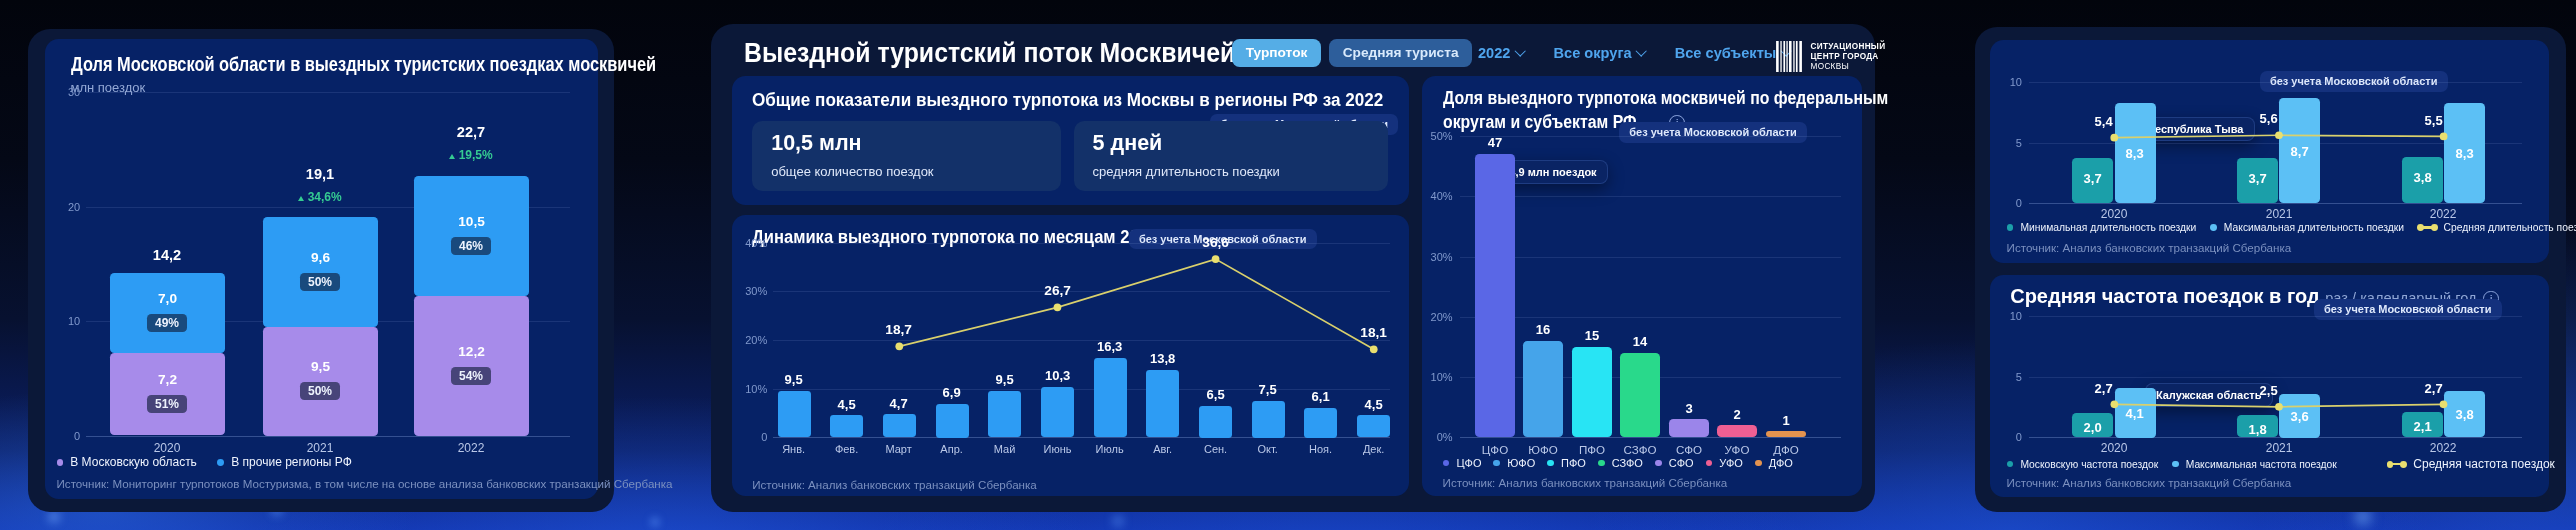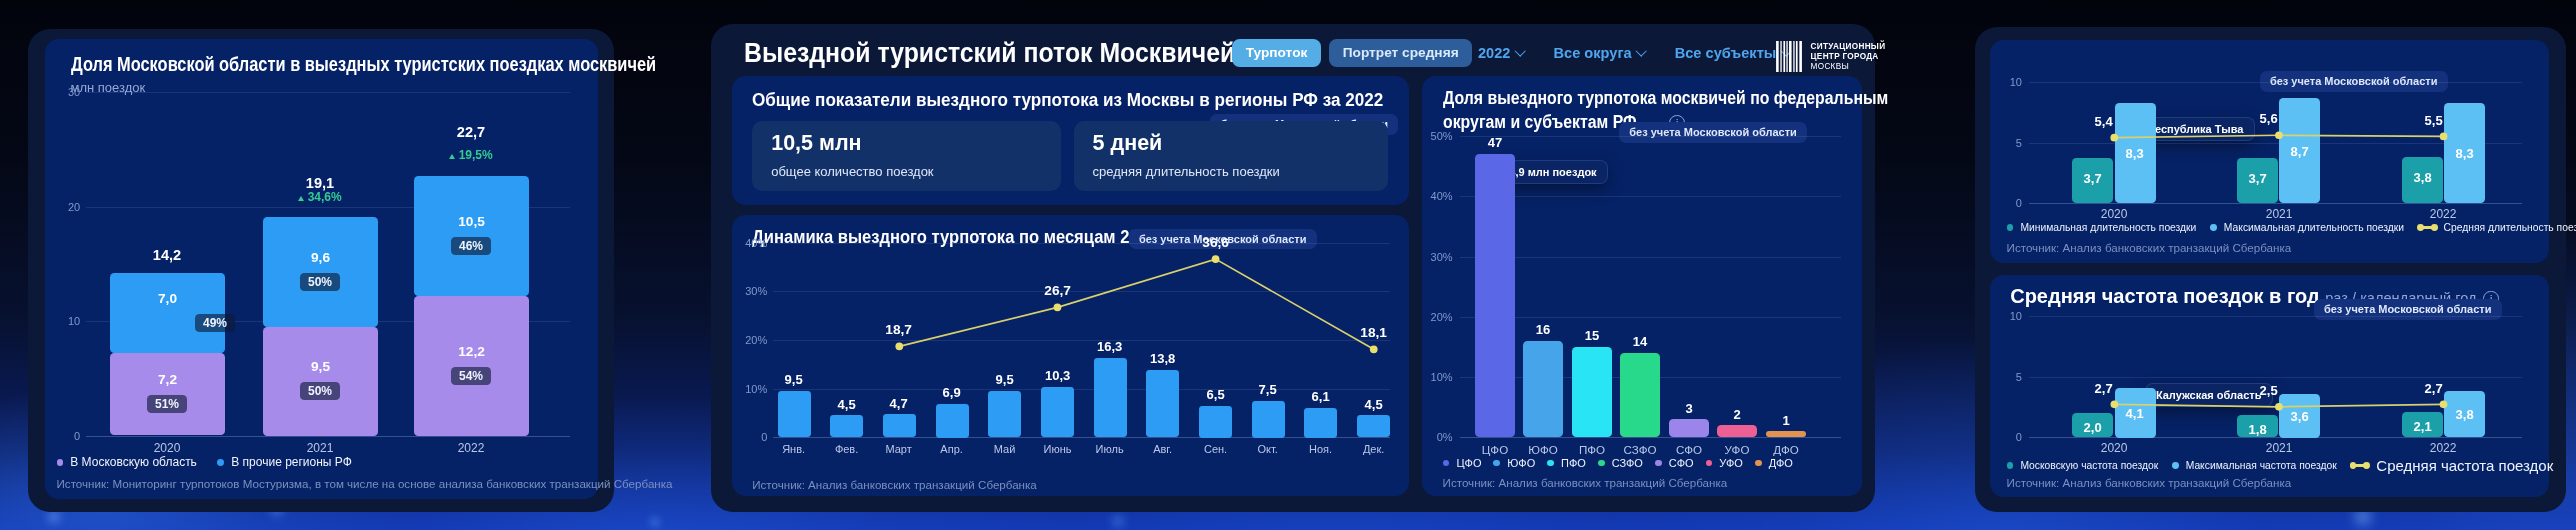--- a/index.html
+++ b/index.html
@@ -91,53 +91,53 @@
       <div class="tick" style="position: absolute; left: 1.7px; width: 34px; top: 391px;">0</div>
       <div class="gridline" style="position: absolute; left: 41px; width: 484px; top: 282px;"></div>
       <div class="tick" style="position: absolute; left: 1.7px; width: 34px; top: 276px;">10</div>
       <div class="gridline" style="position: absolute; left: 41px; width: 484px; top: 168px;"></div>
       <div class="tick" style="position: absolute; left: 1.7px; width: 34px; top: 162px;">20</div>
       <div class="gridline" style="position: absolute; left: 41px; width: 484px; top: 53px;"></div>
       <div class="tick" style="position: absolute; left: 1.7px; width: 34px; top: 47px;">30</div>
       <div class="bar" style="position: absolute; left: 65px; top: 234px; width: 115px; height: 80px; background: rgb(45, 156, 244);"></div>
       <div class="bar" style="position: absolute; left: 65px; top: 314px; width: 115px; height: 82px; background: rgb(167, 139, 234);"></div>
       <div class="blabel" style="position: absolute; left: 97px; top: 252px; width: 52px;">7,0</div>
-      <div class="chipwrap" style="position: absolute; left: 65px; top: 275px; width: 115px; margin-left: 48px;"><span class="chip">49%</span></div>
+      <div class="chipwrap" style="position: absolute; left: 65px; top: 275px; width: 115px;"><span class="chip">49%</span></div>
       <div class="blabel" style="position: absolute; left: 97px; top: 333px; width: 52px;">7,2</div>
       <div class="chipwrap" style="position: absolute; left: 65px; top: 356px; width: 115px;"><span class="chip">51%</span></div>
       <div class="total" style="position: absolute; left: 65px; top: 208px;">14,2</div>
       <div class="cat" style="position: absolute; left: 88px; top: 402px; width: 69px;">2020</div>
       <div class="bar" style="position: absolute; left: 218px; top: 178px; width: 115px; height: 110px; background: rgb(45, 156, 244);"></div>
       <div class="bar" style="position: absolute; left: 218px; top: 288px; width: 115px; height: 109px; background: rgb(167, 139, 234);"></div>
       <div class="blabel" style="position: absolute; left: 250px; top: 211px; width: 52px;">9,6</div>
       <div class="chipwrap" style="position: absolute; left: 218px; top: 234px; width: 115px;"><span class="chip">50%</span></div>
       <div class="blabel" style="position: absolute; left: 250px; top: 320px; width: 52px;">9,5</div>
       <div class="chipwrap" style="position: absolute; left: 218px; top: 343px; width: 115px;"><span class="chip">50%</span></div>
-      <div class="total" style="position: absolute; left: 218px; top: 127px; margin-top: 9px;">19,1</div>
+      <div class="total" style="position: absolute; left: 218px; top: 127px;">19,1</div>
       <div class="change" style="position: absolute; left: 218px; top: 151px;"><span class="arrow-up"></span>34,6%</div>
       <div class="cat" style="position: absolute; left: 241px; top: 402px; width: 69px;">2021</div>
       <div class="bar" style="position: absolute; left: 369px; top: 137px; width: 115px; height: 120px; background: rgb(45, 156, 244);"></div>
       <div class="bar" style="position: absolute; left: 369px; top: 257px; width: 115px; height: 140px; background: rgb(167, 139, 234);"></div>
       <div class="blabel" style="position: absolute; left: 401px; top: 175px; width: 52px;">10,5</div>
       <div class="chipwrap" style="position: absolute; left: 369px; top: 198px; width: 115px;"><span class="chip">46%</span></div>
       <div class="blabel" style="position: absolute; left: 401px; top: 305px; width: 52px;">12,2</div>
       <div class="chipwrap" style="position: absolute; left: 369px; top: 328px; width: 115px;"><span class="chip">54%</span></div>
       <div class="total" style="position: absolute; left: 369px; top: 85px;">22,7</div>
       <div class="change" style="position: absolute; left: 369px; top: 109px;"><span class="arrow-up"></span>19,5%</div>
       <div class="cat" style="position: absolute; left: 392px; top: 402px; width: 69px;">2022</div>
     </div>
 </div>
 
 <div class="group" id="g-center" style="left:711px;top:24px;width:1164px;height:488px">
   <div class="header-title" style="left:33px;top:13.7px;font-size:27px">
     <span class="squeeze" style="transform:scaleX(.92)">Выездной туристский поток Москвичей</span>
   </div>
   <div class="tabs" id="hdr-tabs" style="left:521px;top:14.6px">
       <button class="tab active">Турпоток</button>
-      <button class="tab idle">Портрет средняя</button>
+      <button class="tab idle">Средняя туриста</button>
     </div>
   <div class="filters" id="hdr-filters" style="left:767px;top:20.6px">
       <div class="filter">
         <span>2022</span>
         <span class="chev"></span>
       </div>
       <div class="filter">
         <span>Все округа</span>
         <span class="chev"></span>
       </div>
@@ -385,21 +385,21 @@
     <div class="ttip" style="left:155px;top:108px">Калужская область</div>
     <div class="legend" id="lg-frequency" style="left:17px;top:182px;gap:13.7px">
         <div class="litem" style="font-size: 10.3px;">
           <span class="ldot" style="background: rgb(27, 159, 169);"></span>
           <span>Московскую частота поездок</span>
         </div>
         <div class="litem" style="font-size: 10.3px;">
           <span class="ldot" style="background: rgb(92, 192, 245);"></span>
           <span>Максимальная частота поездок</span>
         </div>
-        <div class="litem" style="font-size: 15px;">
+        <div class="litem" style="font-size: 12px; margin-left: 37px;">
           <span class="lline" style="background: rgb(233, 223, 111);"></span>
           <span>Средняя частота поездок</span>
         </div>
       </div>
     <div class="source" style="left:17px;top:201px">Источник: Анализ банковских транзакций Сбербанка</div>
   <div class="gridline base" style="position: absolute; left: 39px; width: 493px; top: 162px;"></div>
       <div class="tick" style="position: absolute; left: -1.7px; width: 34px; top: 156px;">0</div>
       <div class="gridline" style="position: absolute; left: 39px; width: 493px; top: 102px;"></div>
       <div class="tick" style="position: absolute; left: -1.7px; width: 34px; top: 96px;">5</div>
       <div class="gridline" style="position: absolute; left: 39px; width: 493px; top: 41px;"></div>

